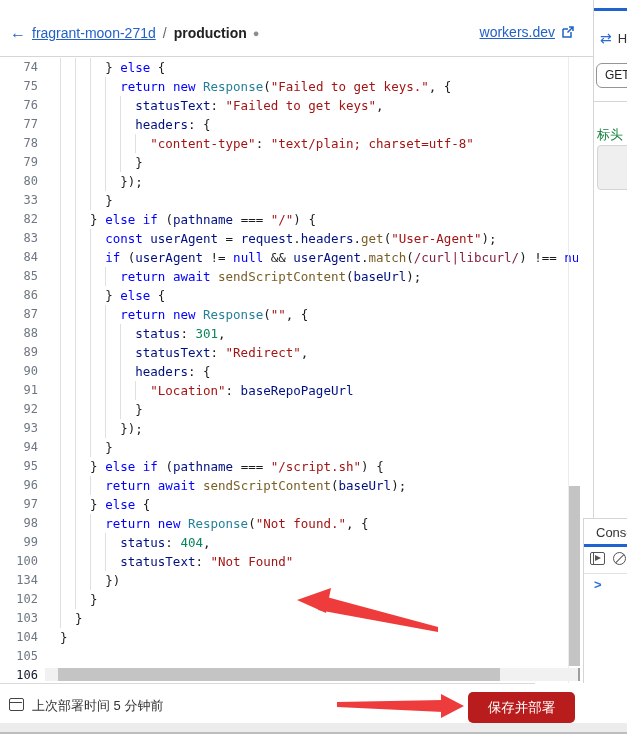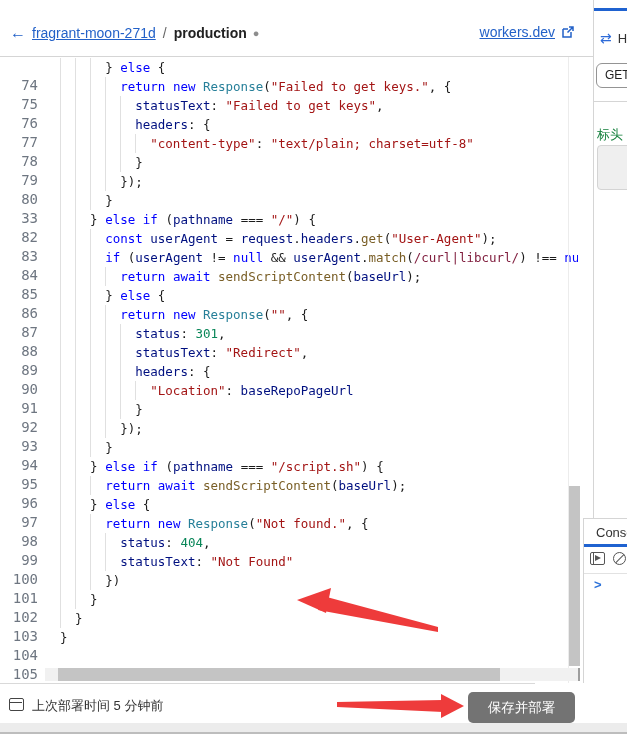--- a/index.html
+++ b/index.html
@@ -13,22 +13,22 @@
   .back-arrow { color:#2361c8; font-size:16px; margin-right:6px; cursor:pointer; }
   .crumb-link { color:#2361c8; text-decoration:underline; cursor:pointer; }
   .crumb-sep { color:#666; margin:0 7px; }
   .crumb-env { color:#222; font-weight:bold; }
   .env-dot { color:#8d8d8d; font-size:11px; margin-left:6px; vertical-align:1px; }
   .workers-link { position:absolute; right:38px; top:24px; font-size:14px; color:#2361c8; text-decoration:underline; cursor:pointer; white-space:nowrap;margin-left:8px; }
   .ext-icon { position:absolute; right:18px; top:25px; width:14px; height:14px; }
 
   
   .editor { position:absolute; left:0; top:57px; width:578px; height:626px; background:#fff; overflow:hidden; }
-  .gutter { position:absolute; left:0; top:19px; width:38px; text-align:right;
-            font-family:"DejaVu Sans Mono", monospace; font-size:14px; color:#6e7681; }
+  .gutter { position:absolute; left:0; top:1px; width:38px; text-align:right;
+            font-family:"DejaVu Sans Mono", monospace; font-size:12px; color:#6e7681; }
   .gutter .gline { height:19px; line-height:19px; }
   .gutter .gline.active { color:#0f172a; }
   .code { position:absolute; left:60px; top:1px; font-family:"DejaVu Sans Mono", monospace; font-size:12.5px; }
   .cline { height:19px; line-height:19px; white-space:pre; }
   .guide { display:inline-block; width:2ch; height:19px; border-left:1px solid #e0e0e0; vertical-align:top; }
   .tk-k{color:#0000ff} .tk-s{color:#a31515} .tk-n{color:#098658} .tk-v{color:#001080}
   .tk-f{color:#795E26} .tk-c{color:#267f99} .tk-r{color:#811f3f} .tk-p{color:#1b1b1b}
 
   
   .vsb-track { position:absolute; left:568px; top:57px; width:13px; height:626px; border-left:1px solid #ececec; }
@@ -59,21 +59,21 @@
   .cicon2 { position:absolute; left:29px; top:33px; width:13px; height:13px; border:1.3px solid #555; border-radius:50%; cursor:pointer; }
   .cicon2::after { content:""; position:absolute; left:-0.5px; top:4.6px; width:12px; height:1.4px; background:#555; transform:rotate(-45deg); }
   .console-div { position:absolute; left:0; top:54px; width:44px; height:1px; background:#e2e2e2; }
   .console-prompt { position:absolute; left:10px; top:58px; color:#2d72d9; font-weight:bold; font-size:13px; cursor:text; }
 
   
   .bottombar { position:absolute; left:0; top:683px; width:535px; height:40px; background:#fff; border-top:1px solid #d9d9d9; }
   .deploy-icon { position:absolute; left:9px; top:14px; width:15px; height:13px; border:1.5px solid #444; border-radius:2px; }
   .deploy-icon::after { content:""; position:absolute; left:0; top:2.5px; width:12px; height:1.5px; background:#444; }
   .deploy-text { position:absolute; left:32px; top:13px; font-size:13px; color:#333; white-space:nowrap; }
-  .save-btn { position:absolute; left:468px; top:8px; width:107px; height:31px; background:#737373; color:#fff;
+  .save-btn { position:absolute; left:468px; top:8px; width:107px; height:31px; background:#b91c1c; color:#fff;
               font-size:13.5px; border:none; border-radius:5px; text-align:center; line-height:31px; cursor:pointer; }
   .bottomstrip { position:absolute; left:0; top:723px; width:627px; height:11px; background:#ececec; border-bottom:2px solid #bdbdbd; }
 
   .arrows { position:absolute; left:0; top:0; width:627px; height:734px; pointer-events:none; }
 </style>
 </head>
 <body>
 
 <div id="stage">
 
@@ -110,21 +110,21 @@
         <div class="gline">91</div>
         <div class="gline">92</div>
         <div class="gline">93</div>
         <div class="gline">94</div>
         <div class="gline">95</div>
         <div class="gline">96</div>
         <div class="gline">97</div>
         <div class="gline">98</div>
         <div class="gline">99</div>
         <div class="gline">100</div>
-        <div class="gline">101</div>
+        <div class="gline">134</div>
         <div class="gline">102</div>
         <div class="gline">103</div>
         <div class="gline">104</div>
         <div class="gline">105</div>
         <div class="gline active">106</div>
       </div>
     <div class="code">
         <div class="cline"><span class="guide"></span><span class="guide"></span><span class="guide"></span><span class="tk-p">} </span><span class="tk-k">else</span><span class="tk-p"> {</span></div>
         <div class="cline"><span class="guide"></span><span class="guide"></span><span class="guide"></span><span class="guide"></span><span class="tk-k">return</span><span class="tk-p"> </span><span class="tk-k">new</span><span class="tk-p"> </span><span class="tk-c">Response</span><span class="tk-p">(</span><span class="tk-s">"Failed to get keys."</span><span class="tk-p">, {</span></div>
         <div class="cline"><span class="guide"></span><span class="guide"></span><span class="guide"></span><span class="guide"></span><span class="guide"></span><span class="tk-v">statusText</span><span class="tk-p">: </span><span class="tk-s">"Failed to get keys"</span><span class="tk-p">,</span></div>

